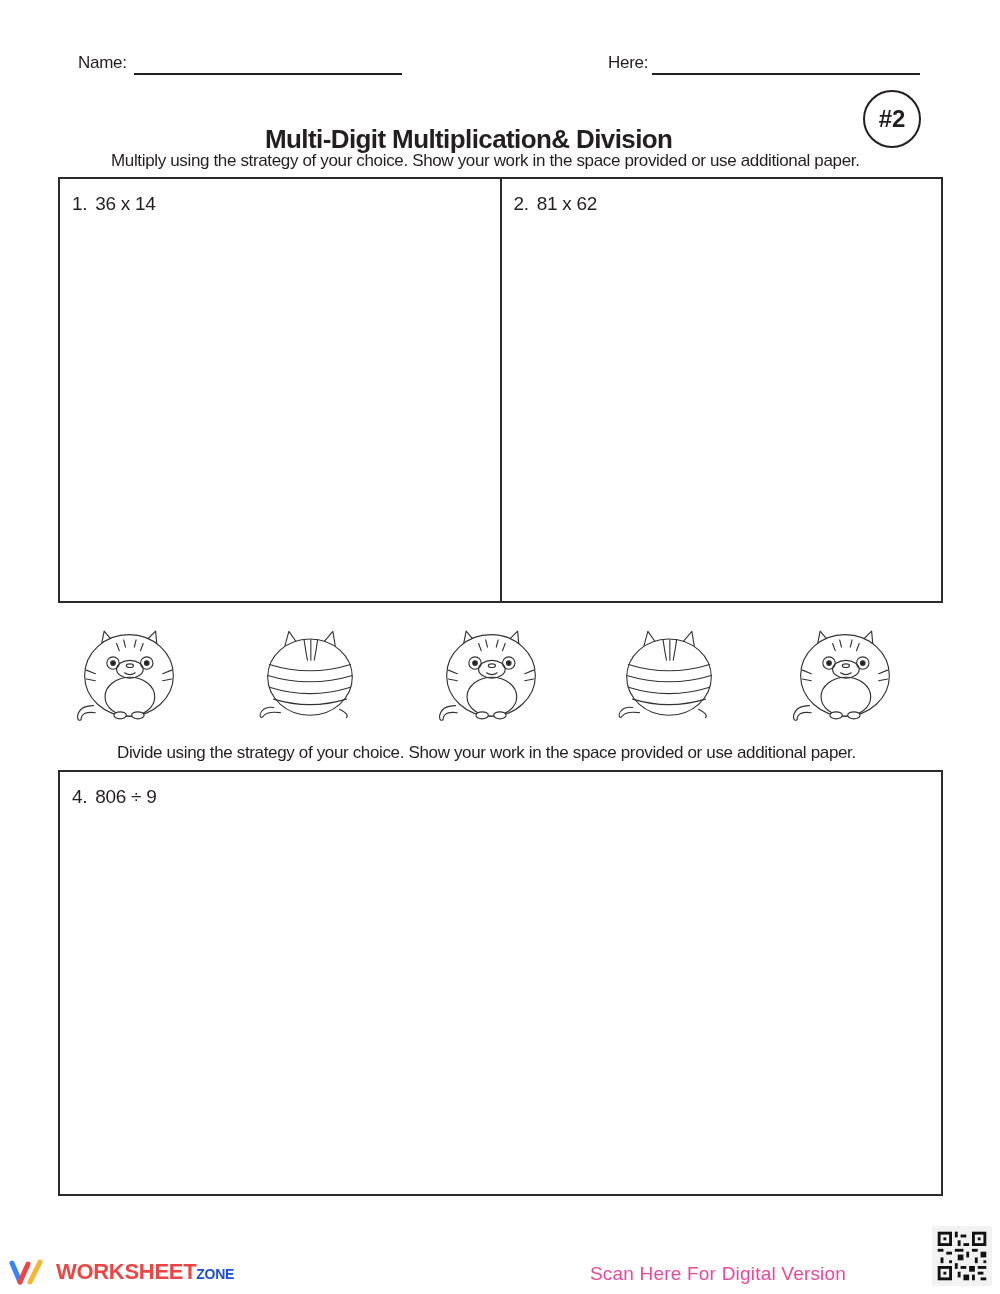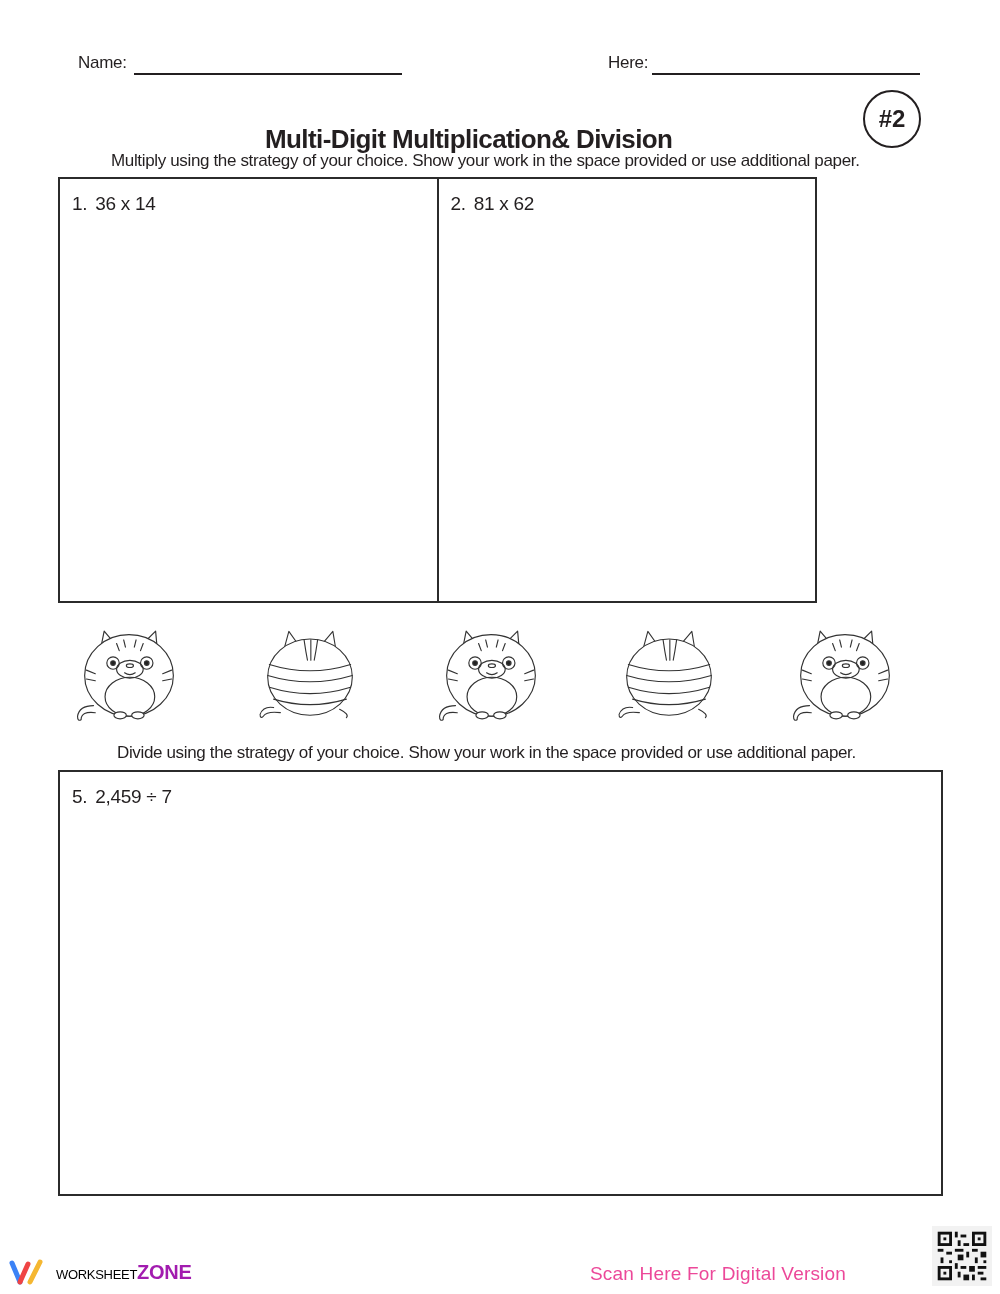--- a/index.html
+++ b/index.html
@@ -13,39 +13,39 @@
            display: flex; align-items: center; justify-content: center;
            font-size: 24px; font-weight: bold; box-sizing: border-box; }
   .instr { font-size: 17px; letter-spacing: -0.35px; white-space: nowrap; margin-left: 40px; }
   .grid { border: 2px solid #2b2b2b; display: flex; box-sizing: border-box; }
   .cell { flex: 1; box-sizing: border-box; border-right: 2px solid #2b2b2b; padding: 14px 12px; }
   .cell:last-child { border-right: none; }
   .prob { font-size: 19px; letter-spacing: -0.3px; white-space: nowrap; }
   .prob .num { margin-right: 8px; }
   .cat { width: 110px; height: 110px; }
   .logo { display: flex; align-items: center; gap: 8px; }
-  .logo-w { font-size: 13px; font-weight: normal; color: #000000; letter-spacing: -0.3px; }
-  .logo-z { font-size: 20px; font-weight: bold; color: #a21caf; letter-spacing: -0.3px; }
+  .logo-w { font-size: 22px; font-weight: bold; color: #ef4444; letter-spacing: -0.3px; }
+  .logo-z { font-size: 14px; font-weight: bold; color: #1d4ed8; letter-spacing: -0.3px; }
   .scan { font-size: 19px; letter-spacing: 0.2px; color: #ec4899; }
 </style>
 </head>
 <body>
 
 <div class="abs field-label" style="left:78px; top:53px;">Name:</div>
 <div class="abs field-line" style="left:134px; top:73px; width:268px;"></div>
 <div class="abs field-label" style="left:608px; top:53px;">Here:</div>
 <div class="abs field-line" style="left:652px; top:73px; width:268px;"></div>
 
 <div class="abs title" style="left:265px; top:110px;margin-top:14px;">Multi-Digit Multiplication&amp; Division</div>
 <div class="abs badge" style="left:863px; top:90px;">
   <span>#2</span>
 </div>
 
 <div class="abs instr" style="left:71px; top:151px;">Multiply using the strategy of your choice.  Show your work in the space provided or use additional paper.</div>
-<div class="abs grid" style="left:58px; top:177px; width:759px; height:426px;">
+<div class="abs grid" style="left:58px; top:177px; width:885px; height:426px;">
   <div class="cell">
     <div class="prob">
       <span class="num">1.</span><span>36 x 14</span>
     </div>
   </div>
   <div class="cell">
     <div class="prob">
       <span class="num">2.</span><span>81 x 62</span>
     </div>
   </div>
@@ -100,21 +100,21 @@
     </svg>
   <svg class="abs cat" style="left:790px; top:2px;" viewBox="0 0 124 115">
       <use href="#cat-front"></use>
     </svg>
 </div>
 
 <div class="abs instr" style="left:77px; top:743px;">Divide using the strategy of your choice.  Show your work in the space provided or use additional paper.</div>
 <div class="abs grid" style="left:58px; top:770px; width:885px; height:426px;">
   <div class="cell">
     <div class="prob">
-      <span class="num">5.</span><span>2,459 ÷ 7</span>
+      <span class="num">4.</span><span>806 ÷ 9</span>
     </div>
   </div>
 </div>
 
 <div class="abs logo" style="left:8px; top:1258px;">
   <svg width="40" height="28" viewBox="0 0 40 28">
     <line x1="4" y1="5" x2="12" y2="24" stroke="#3b82f6" stroke-width="5" stroke-linecap="round"></line>
     <line x1="12" y1="24" x2="20" y2="6" stroke="#ef4444" stroke-width="5" stroke-linecap="round"></line>
     <line x1="22" y1="24" x2="32" y2="4" stroke="#f5b731" stroke-width="5" stroke-linecap="round"></line>
   </svg>

